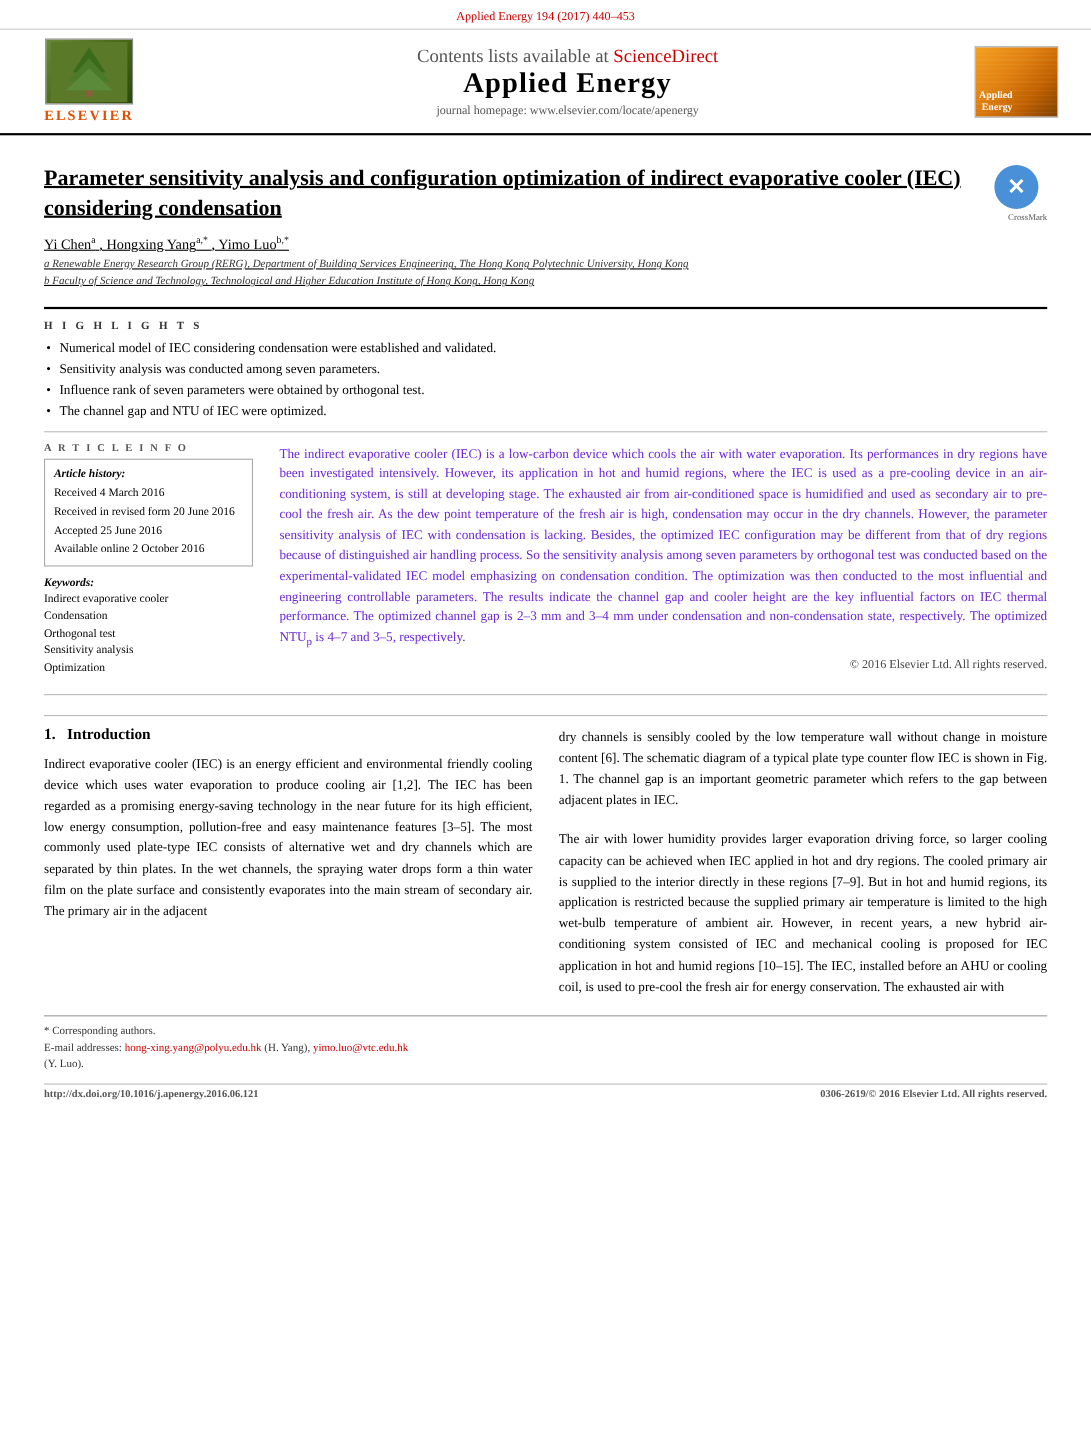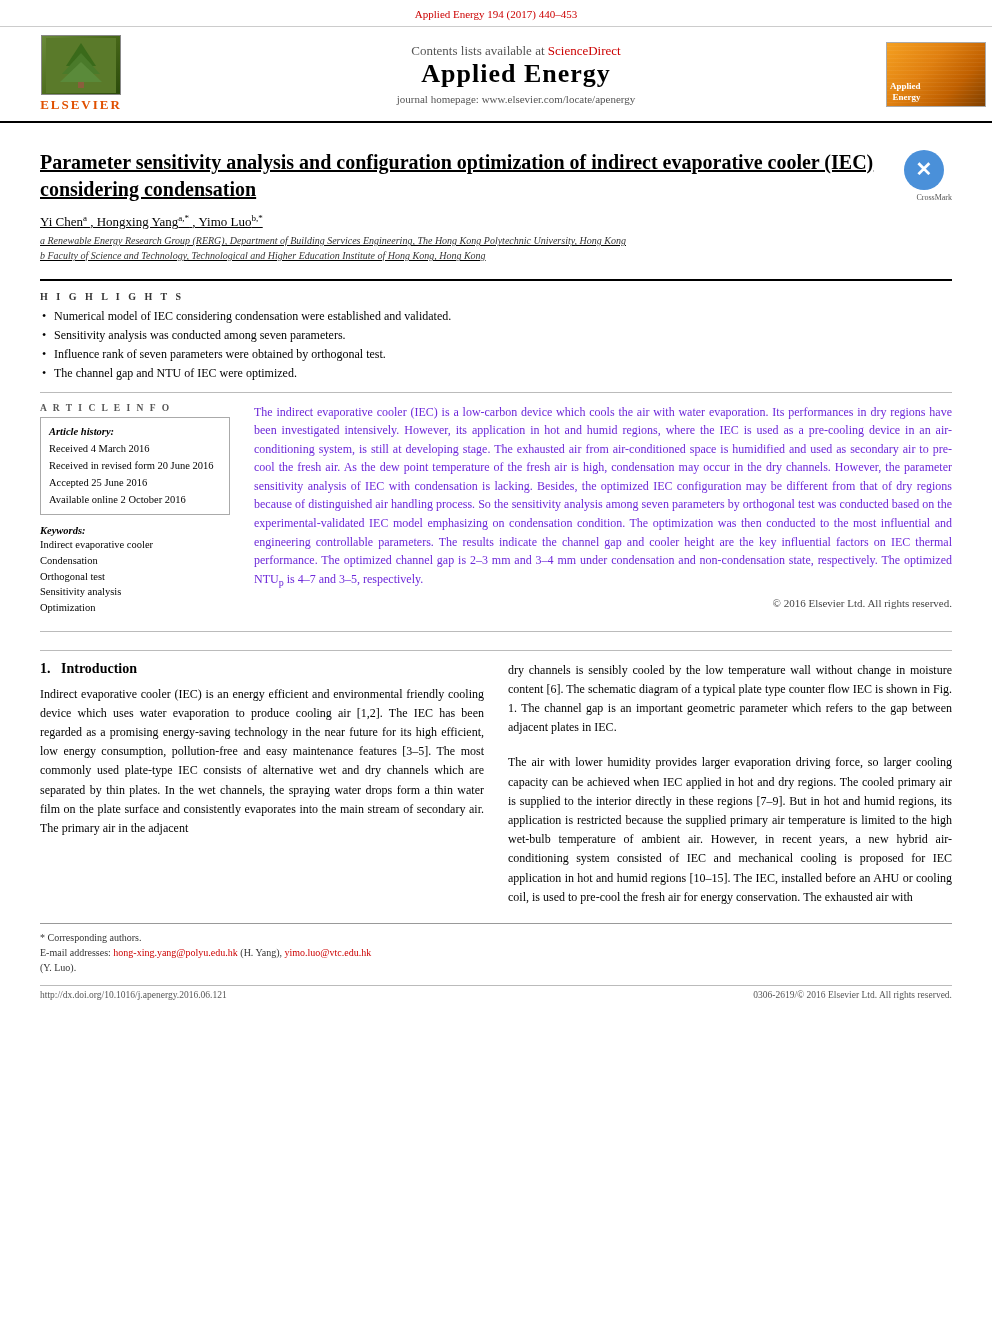--- a/index.html
+++ b/index.html
@@ -28,21 +28,21 @@
     }
     .journal-header .left-logo {
       width: 130px;
       flex-shrink: 0;
     }
     .journal-header .center {
       flex: 1;
       text-align: center;
     }
     .journal-header .center .contents-line {
-      font-size: 13px;
+      font-size: 17px;
       color: #555;
       margin-bottom: 0;
     }
     .journal-header .center .contents-line a { color: #c00; text-decoration: none; }
     .journal-header .center .journal-title {
       font-size: 26px;
       font-weight: bold;
       letter-spacing: 1px;
       color: #000;
       margin-bottom: 4px;
@@ -77,21 +77,21 @@
     }
     .elsevier-text {
       font-size: 13px;
       font-weight: bold;
       color: #e05000;
       letter-spacing: 2px;
     }
 
     
     .ae-logo-box {
-      width: 100px;
+      width: 76px;
       height: 65px;
       background: linear-gradient(135deg, #f5a020 0%, #e08010 40%, #c06000 70%, #804000 100%);
       border: 1px solid #aaa;
       display: flex;
       align-items: flex-end;
       justify-content: flex-start;
       padding: 3px;
       position: relative;
       overflow: hidden;
     }
@@ -312,20 +312,21 @@
     .footnote-text a { color: #c00; text-decoration: none; }
 
     .page-footer {
       margin-top: 10px;
       padding-top: 4px;
       border-top: 1px solid #bbb;
       font-size: 9.5px;
       color: #555;
       display: flex;
       justify-content: space-between;
+      font-weight: bold;
     }
 
     
     .crossmark-container {
       display: flex;
       flex-direction: column;
       align-items: center;
       margin-left: 12px;
       flex-shrink: 0;
     }

